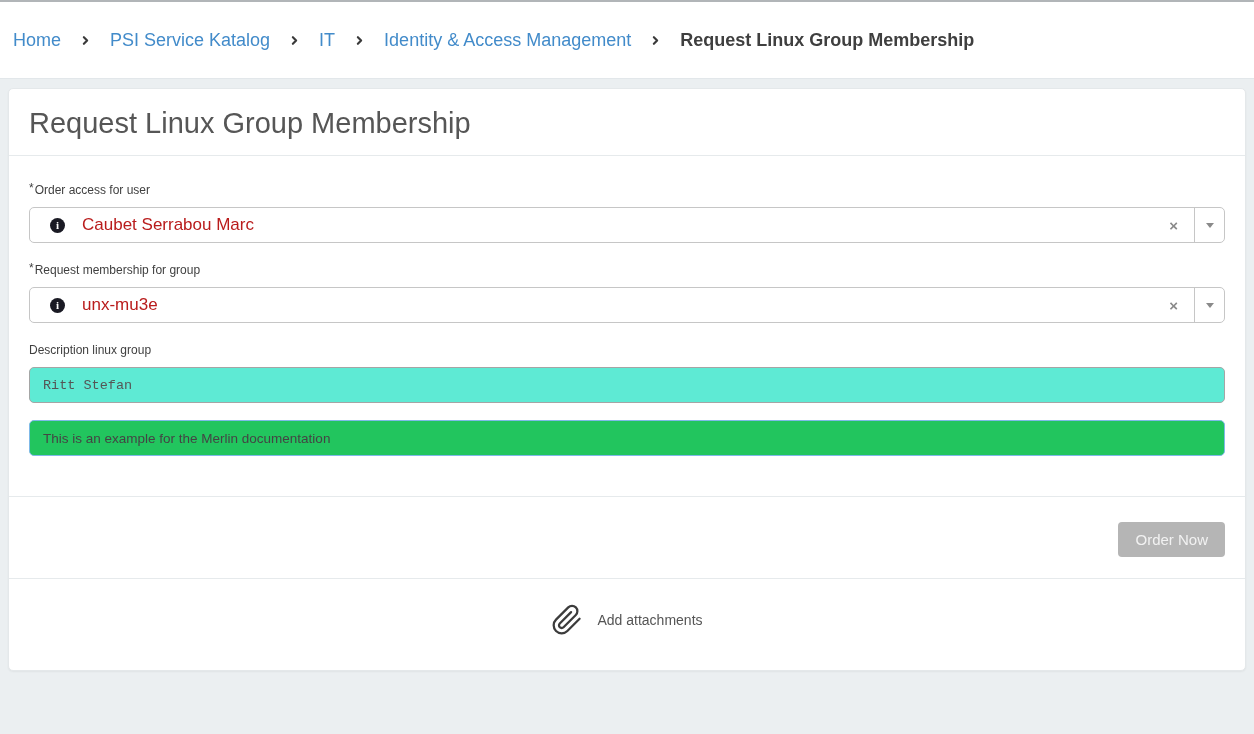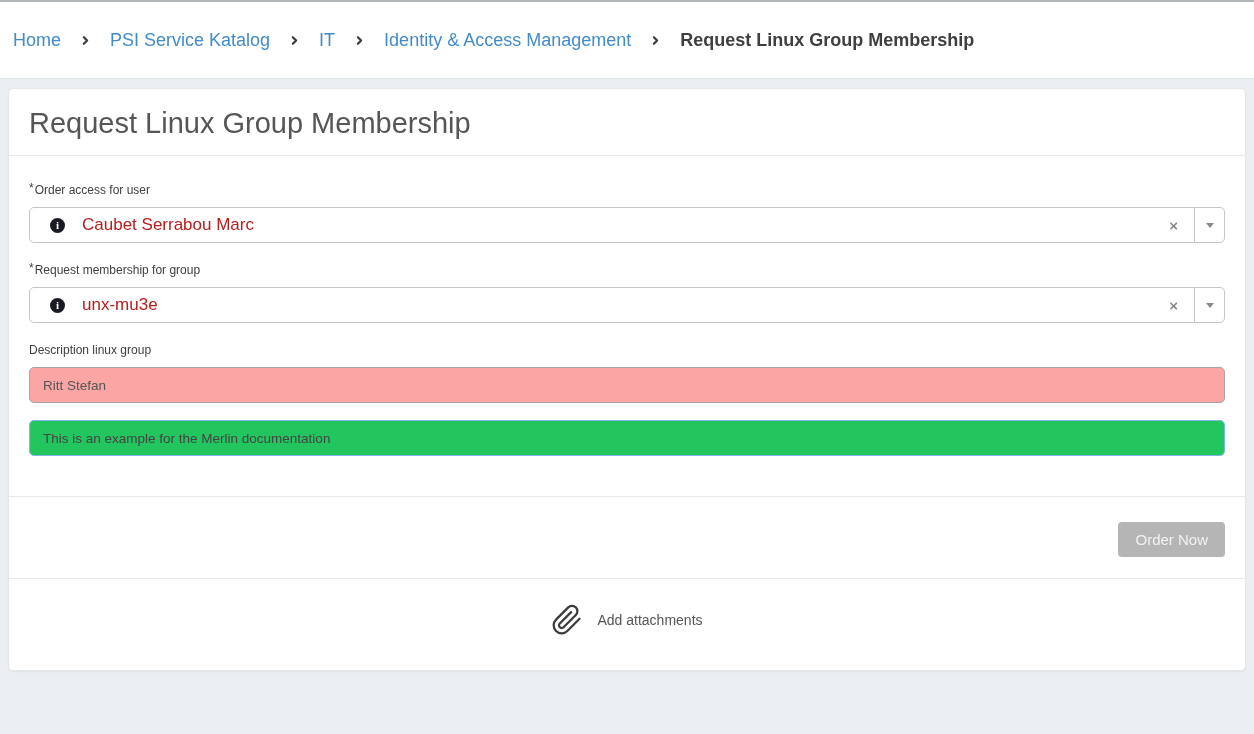--- a/index.html
+++ b/index.html
@@ -131,23 +131,24 @@
     border: 1px solid #c6c6c6;
     border-radius: 5px;
     padding: 0 13px;
     font-family: "Liberation Sans", sans-serif;
     font-size: 13.5px;
     color: #444;
     background: #22c55e;
     outline: none;
   }
   .text-input.readonly {
-    background: #fca5a5;
+    background: #5eead4;
     border-color: #a5a5a5;
     color: #555;
+    font-family: Liberation Mono, monospace;
   }
   .text-input.focused { border-color: #7fb9e8; }
 
   
   .button-section {
     border-top: 1px solid #e6eaec;
     padding: 25px 20px 21px;
     text-align: right;
   }
   .order-button {

